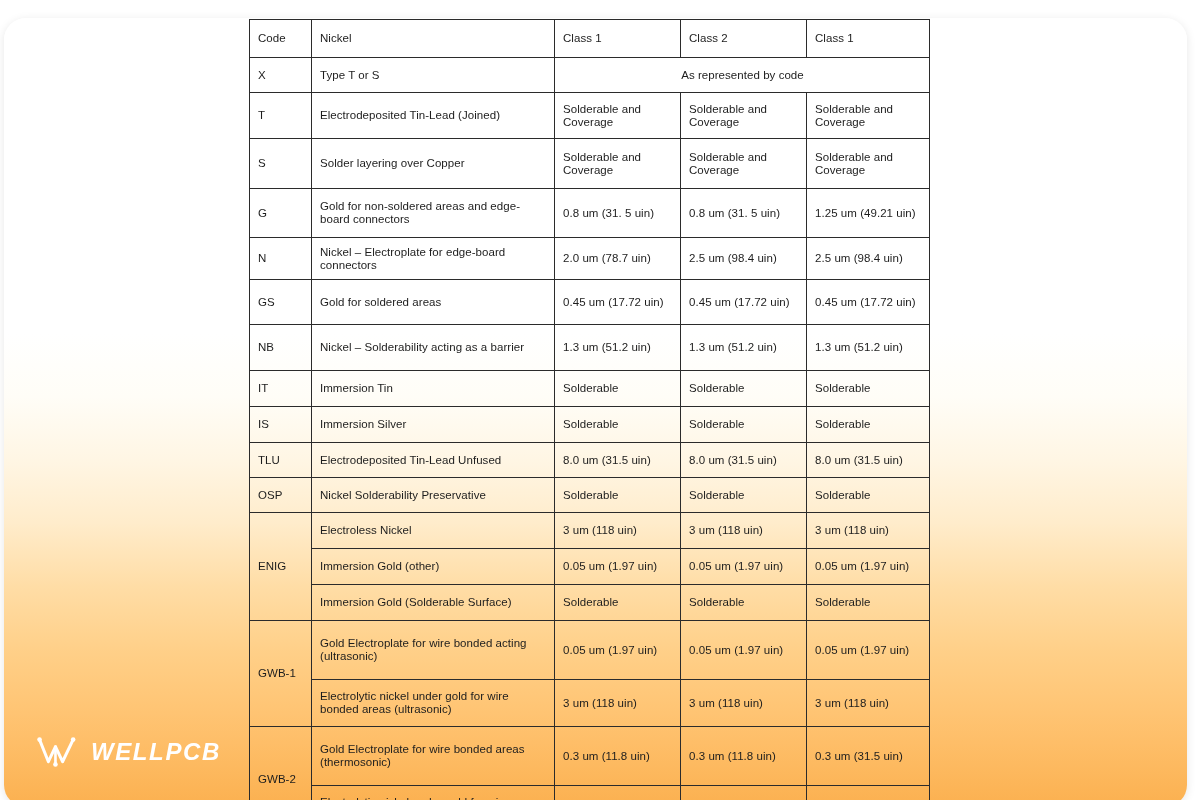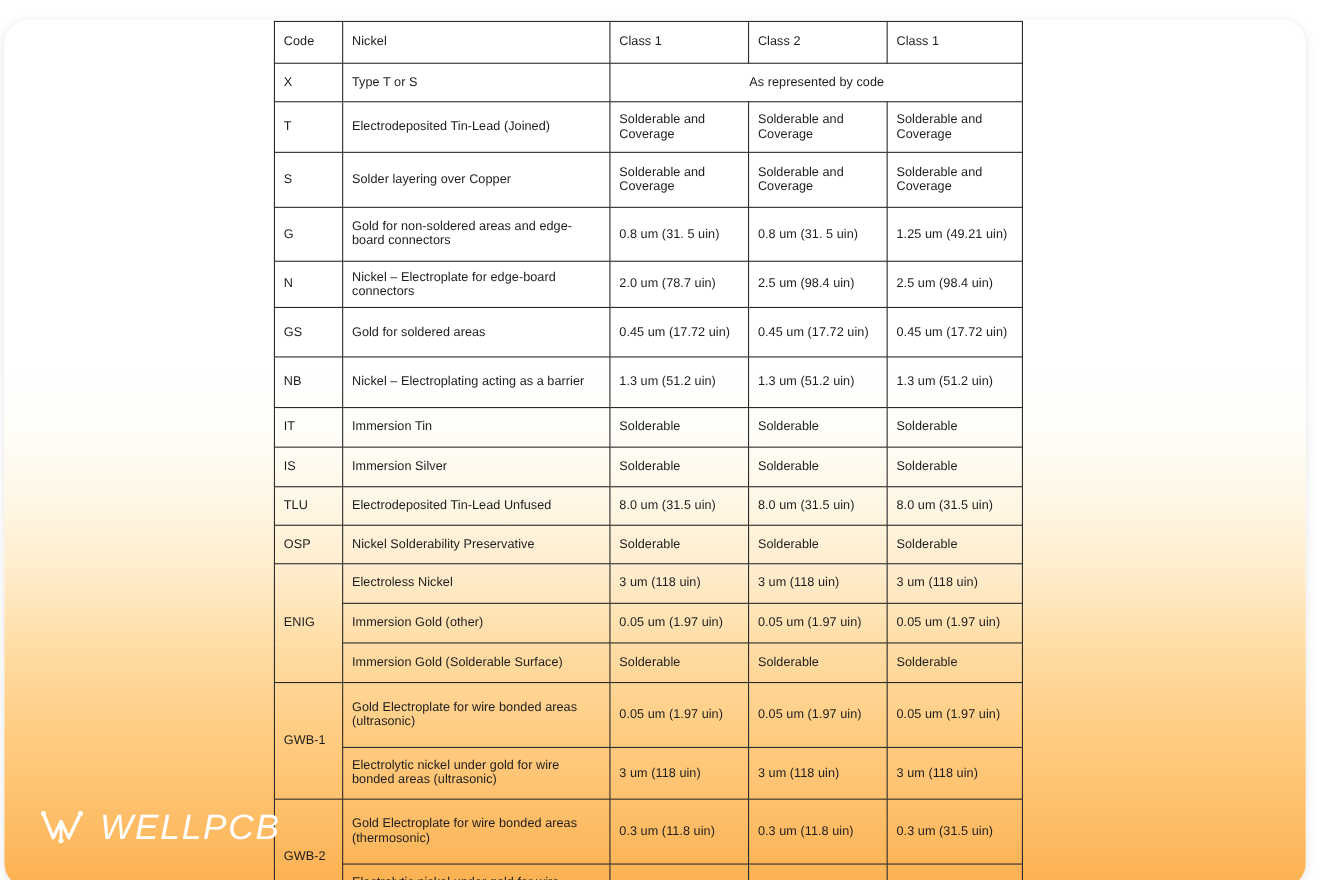--- a/index.html
+++ b/index.html
@@ -95,22 +95,22 @@
     position: absolute;
     left: 32px;
     bottom: 38px;
     display: flex;
     align-items: center;
     gap: 9px;
   }
   #logo .mark { width: 46px; height: 34px; display: block; }
   #logo .wordmark {
     color: #ffffff;
-    font-size: 32px;
-    font-weight: normal;
+    font-size: 24px;
+    font-weight: bold;
     font-style: italic;
     letter-spacing: 1.6px;
     font-family: "Liberation Sans", sans-serif;
     line-height: 1;
   }
 </style>
 </head>
 <body>
 
 <div id="card">
@@ -175,21 +175,21 @@
         <tr class="r-gs">
           <td class="vtop">GS</td>
           <td class="vtop">Gold for soldered areas</td>
           <td class="vtop">0.45 um (17.72 uin)</td>
           <td class="vtop">0.45 um (17.72 uin)</td>
           <td class="vtop">0.45 um (17.72 uin)</td>
         </tr>
 
         <tr class="r-nb">
           <td class="vtop">NB</td>
-          <td class="vtop">Nickel – Electroplating acting as a barrier</td>
+          <td class="vtop">Nickel – Solderability acting as a barrier</td>
           <td class="vtop">1.3 um (51.2 uin)</td>
           <td class="vtop">1.3 um (51.2 uin)</td>
           <td class="vtop">1.3 um (51.2 uin)</td>
         </tr>
 
         <tr class="r-it">
           <td>IT</td>
           <td>Immersion Tin</td>
           <td>Solderable</td>
           <td>Solderable</td>
@@ -237,21 +237,21 @@
 
         <tr class="r-ig2">
           <td>Immersion Gold (Solderable Surface)</td>
           <td>Solderable</td>
           <td>Solderable</td>
           <td>Solderable</td>
         </tr>
 
         <tr class="r-gwb1a">
           <td class="vtop" rowspan="2">GWB-1</td>
-          <td class="vtop">Gold Electroplate for wire bonded areas (ultrasonic)</td>
+          <td class="vtop">Gold Electroplate for wire bonded acting (ultrasonic)</td>
           <td class="vtop">0.05 um (1.97 uin)</td>
           <td class="vtop">0.05 um (1.97 uin)</td>
           <td class="vtop">0.05 um (1.97 uin)</td>
         </tr>
 
         <tr class="r-gwb1b">
           <td>Electrolytic nickel under gold for wire bonded areas (ultrasonic)</td>
           <td>3 um (118 uin)</td>
           <td>3 um (118 uin)</td>
           <td>3 um (118 uin)</td>

